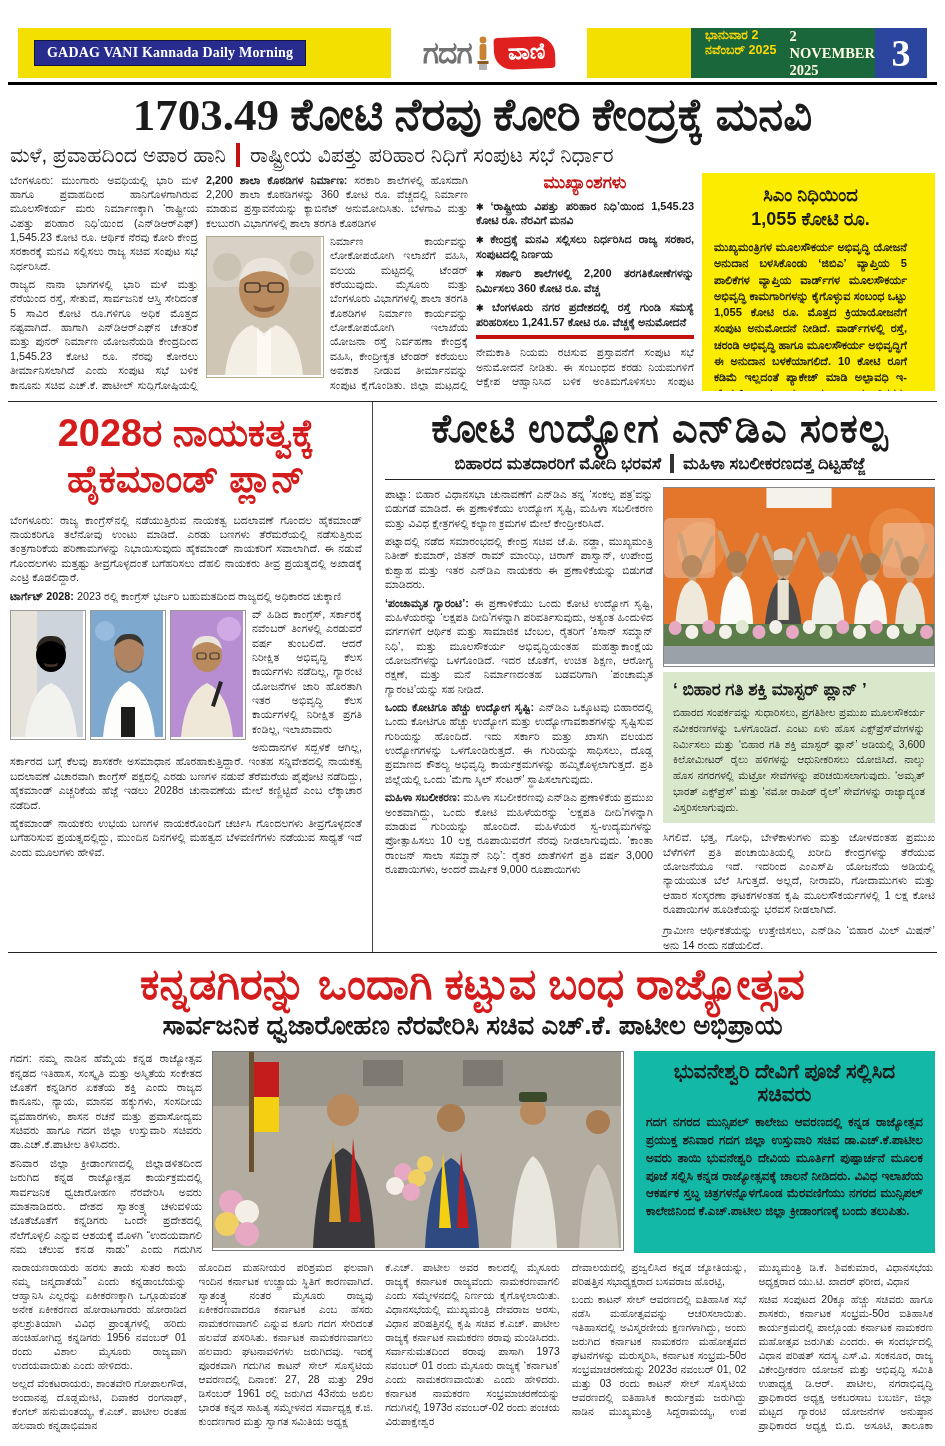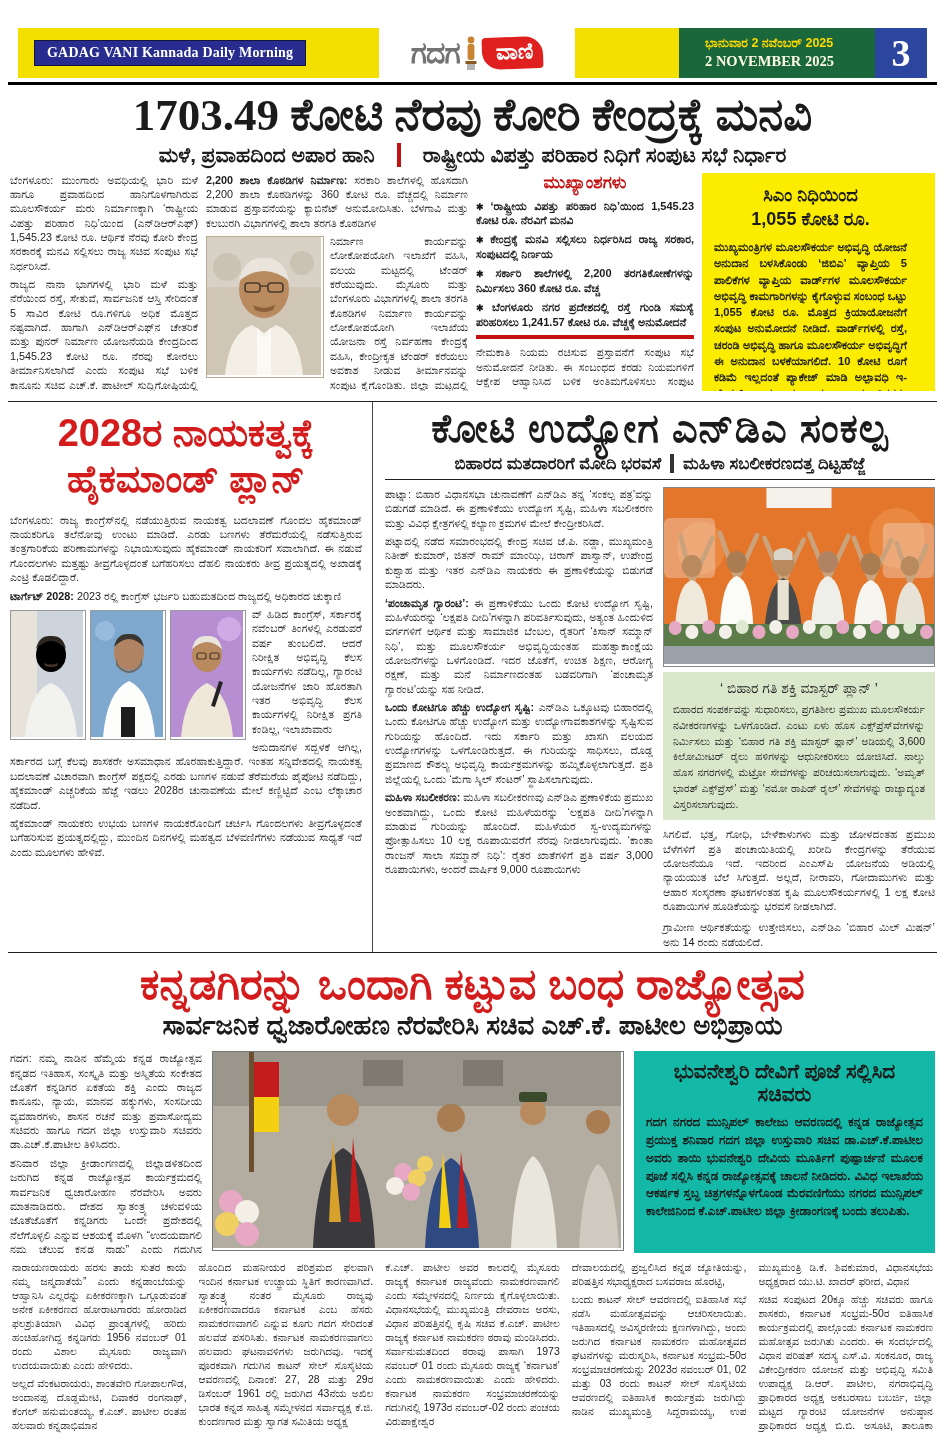--- a/index.html
+++ b/index.html
@@ -10,39 +10,39 @@
   .band{display:flex;height:50px;margin:0 18px;align-items:stretch;}
   .band-yellow{background:#f3e000;flex:1;display:flex;align-items:center;padding-left:16px;}
   .brand-box{background:#272c8e;border:1px solid #14163f;color:#fff;
              font-family:"Liberation Serif", serif;font-weight:700;font-size:14px;
              padding:4px 12px;letter-spacing:.2px;}
   .masthead{background:#fff;width:196px;display:flex;align-items:center;justify-content:center;gap:4px;}
   .mh-left{color:#737373;font-weight:800;font-size:30px;letter-spacing:-1px;}
   .mh-right{background:#e01f1f;color:#fff;font-weight:800;font-size:22px;padding:2px 10px 4px 14px;
             border-radius:4px 18px 4px 18px;transform:rotate(-2deg);}
   .band-yellow2{background:#f3e000;width:104px;}
-  .date-box{background:#19673a;width:170px;display:flex;flex-direction:column;justify-content:center;
-            padding-left:26px;gap:2px;}
+  .date-box{background:#19673a;width:170px;display:flex;flex-direction:row;justify-content:center;
+            padding-left:14px;gap:2px;}
   .date-kn{color:#ffd900;font-weight:700;font-size:12.5px;}
   .date-en{color:#fffbe2;font-family:"Liberation Serif", serif;font-weight:700;font-size:14.5px;}
   .page-box{background:#2c46a0;width:52px;display:flex;align-items:center;justify-content:center;}
   .page-num{color:#fff;font-family:"Liberation Serif", serif;font-weight:700;font-size:38px;}
   .top-rule{border-top:3.5px solid #000;margin:4px 8px 0 8px;}
   
   p{margin:0 0 4px 0;font-size:10.8px;line-height:1.33;text-align:justify;}
   .lead{font-weight:700;}
   .h-rule{border-top:1.5px solid #222;margin:0 8px;}
   .sep-bar{width:4px;align-self:stretch;background:#c41111;}
   .sep-bar.dark{background:#333;}
   
   .s1{height:314px;overflow:hidden;padding:2px 10px 0 10px;}
   .s1 h1{margin:4px 0 2px 0;text-align:center;font-family:"Liberation Serif", serif;
          font-weight:800;font-size:45px;letter-spacing:0;line-height:1.1;}
-  .s1-sub{display:flex;justify-content:center;align-items:center;gap:22px;
-          font-weight:700;font-size:20.5px;margin:2px 0 6px 0;}
+  .s1-sub{display:flex;justify-content:flex-start;align-items:center;gap:10px;
+          font-weight:400;font-size:20.5px;margin:2px 0 6px 0;}
   .s1-body{display:flex;gap:8px;height:218px;overflow:hidden;}
   .s1-c1{width:188px;}
   .s1-c2{width:262px;}
   .s1-c3{width:218px;}
   .s1-c4{flex:1;}
   .photo1{float:left;width:116px;height:140px;margin:2px 6px 2px 0;border:1px solid #b9a98e;}
   .hl-title{color:#c41111;font-weight:800;font-size:17px;text-align:center;margin:0 0 6px 0;}
   .hl-item{font-size:11px;font-weight:700;line-height:1.3;margin-bottom:5px;text-align:justify;}
   .hl-item::before{content:"✱ ";font-size:9px;}
   .red-rule{height:4px;background:#c41111;margin:6px 0;}
@@ -58,21 +58,21 @@
   .photo-strip{display:flex;gap:4px;margin:3px 6px 4px 0;float:left;}
   .mini-photo{width:74px;height:128px;border:1px solid #999;}
   .s2-right h2{font-weight:800;font-size:40px;text-align:center;margin:0 0 2px 0;letter-spacing:1px;}
   .s3-sub{display:flex;justify-content:center;align-items:center;gap:9px;font-weight:700;font-size:16.5px;
           border-bottom:1.5px solid #222;padding-bottom:6px;margin-bottom:7px;}
   .s3-body{display:flex;gap:10px;}
   .s3-colA{width:268px;}
   .s3-colB{flex:1;}
   .photo-nda{height:178px;border:1px solid #888;}
   .caption-box{background:#d9e7cb;padding:8px 10px;margin-top:5px;}
-  .cap-title{text-align:center;font-weight:400;font-size:14px;}
+  .cap-title{font-weight:700;font-size:17px;}
   .cap-body{font-size:10.5px;line-height:1.5;margin-top:5px;text-align:justify;}
   .s3-colB p{margin-top:7px;}
   
   .s4{height:498px;overflow:hidden;}
   .s4 h1{color:#d41c1c;font-weight:800;font-size:43px;text-align:center;margin:8px 0 2px 0;line-height:1.1;}
   .s4-sub{font-weight:700;font-size:26px;text-align:center;margin:2px 0 10px 0;}
   .s4-top{display:flex;gap:10px;padding:0 10px;height:202px;overflow:hidden;justify-content:space-between;}
   .s4-c1{width:192px;}
   .photo-flag{width:410px;height:198px;border:1px solid #777;flex:none;}
   .yb2{background:#14b8a6;padding:9px 12px;flex:1;overflow:hidden;}

